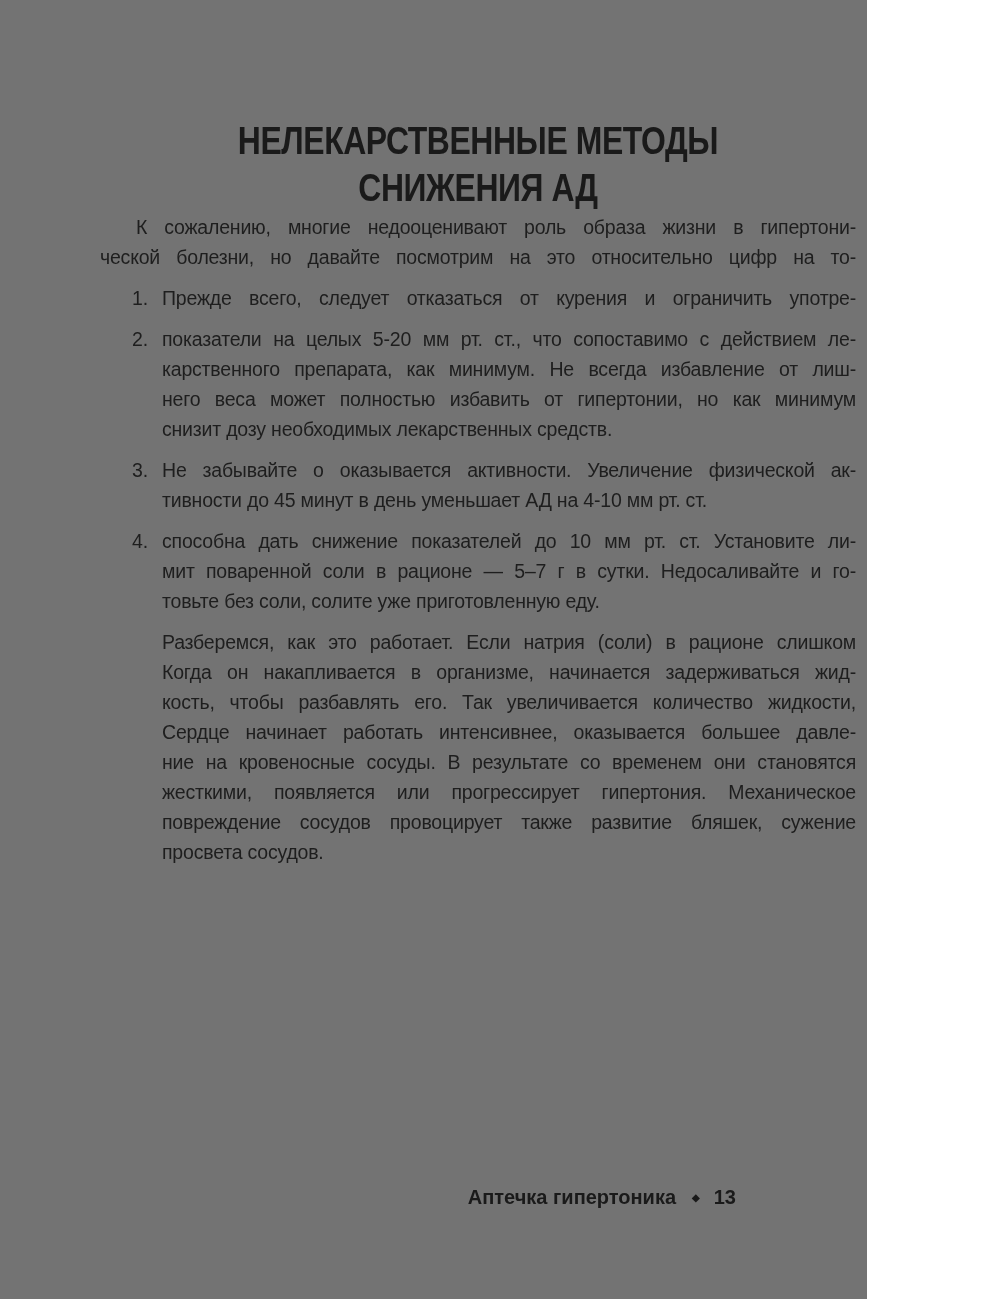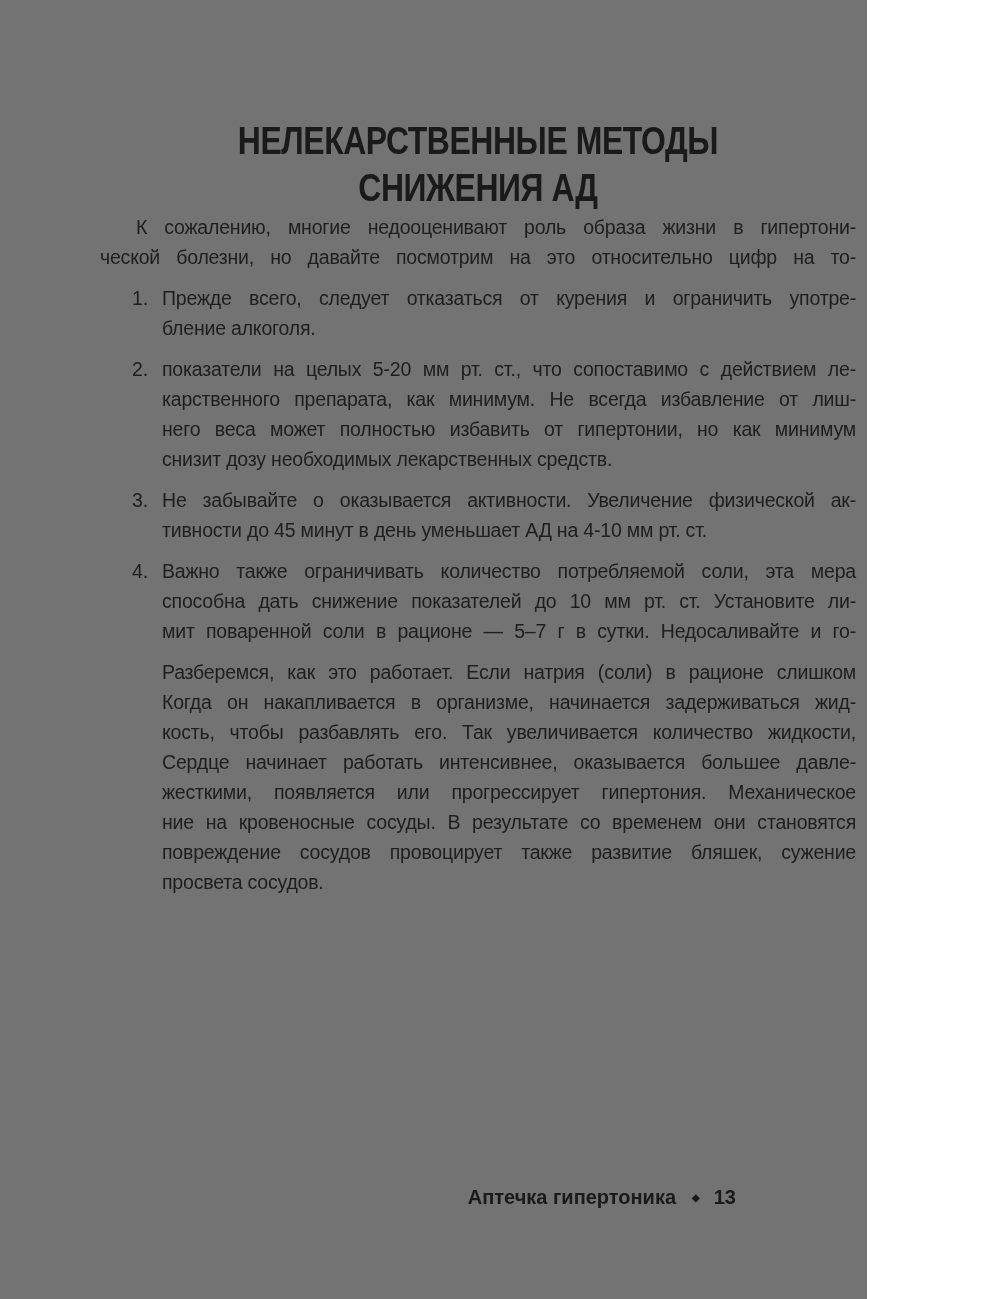--- a/index.html
+++ b/index.html
@@ -96,21 +96,20 @@
 
     <div class="intro">
       <div class="ln j indent-first">К сожалению, многие недооценивают роль образа жизни в гипертони-</div>
       <div class="ln j">ческой болезни, но давайте посмотрим на это относительно цифр на то-</div>
     </div>
 
     <div class="list-item">
       <span class="num">1.</span>
       <div>
         <div class="ln j">Прежде всего, следует отказаться от курения и ограничить употре-</div>
-        <div class="ln last">бление алкоголя.</div>
       </div>
     </div>
 
     <div class="list-item">
       <span class="num">2.</span>
       <div>
         <div class="ln j">показатели на целых 5-20 мм рт. ст., что сопоставимо с действием ле-</div>
         <div class="ln j">карственного препарата, как минимум. Не всегда избавление от лиш-</div>
         <div class="ln j">него веса может полностью избавить от гипертонии, но как минимум</div>
         <div class="ln last">снизит дозу необходимых лекарственных средств.</div>
@@ -121,33 +120,33 @@
       <span class="num">3.</span>
       <div>
         <div class="ln j">Не забывайте о оказывается активности. Увеличение физической ак-</div>
         <div class="ln last">тивности до 45 минут в день уменьшает АД на 4-10 мм рт. ст.</div>
       </div>
     </div>
 
     <div class="list-item">
       <span class="num">4.</span>
       <div>
-        <div class="ln j">Важно также ограничивать количество потребляемой соли, эта мера</div>
         <div class="ln j">способна дать снижение показателей до 10 мм рт. ст. Установите ли-</div>
         <div class="ln j">мит поваренной соли в рационе — 5–7 г в сутки. Недосаливайте и го-</div>
+        <div class="ln last">товьте без соли, солите уже приготовленную еду.</div>
       </div>
     </div>
 
     <div class="body-par">
       <div class="ln j">Разберемся, как это работает. Если натрия (соли) в рационе слишком</div>
       <div class="ln j">Когда он накапливается в организме, начинается задерживаться жид-</div>
       <div class="ln j">кость, чтобы разбавлять его. Так увеличивается количество жидкости,</div>
       <div class="ln j">Сердце начинает работать интенсивнее, оказывается большее давле-</div>
+      <div class="ln j">ние на кровеносные сосуды. В результате со временем они становятся</div>
       <div class="ln j">жесткими, появляется или прогрессирует гипертония. Механическое</div>
-      <div class="ln j">ние на кровеносные сосуды. В результате со временем они становятся</div>
       <div class="ln j">повреждение сосудов провоцирует также развитие бляшек, сужение</div>
       <div class="ln last">просвета сосудов.</div>
     </div>
 
   </div>
 
   <div class="footer">
     <span>Аптечка гипертоника</span><span class="diamond">◆</span><span>13</span>
   </div>
 </div>

